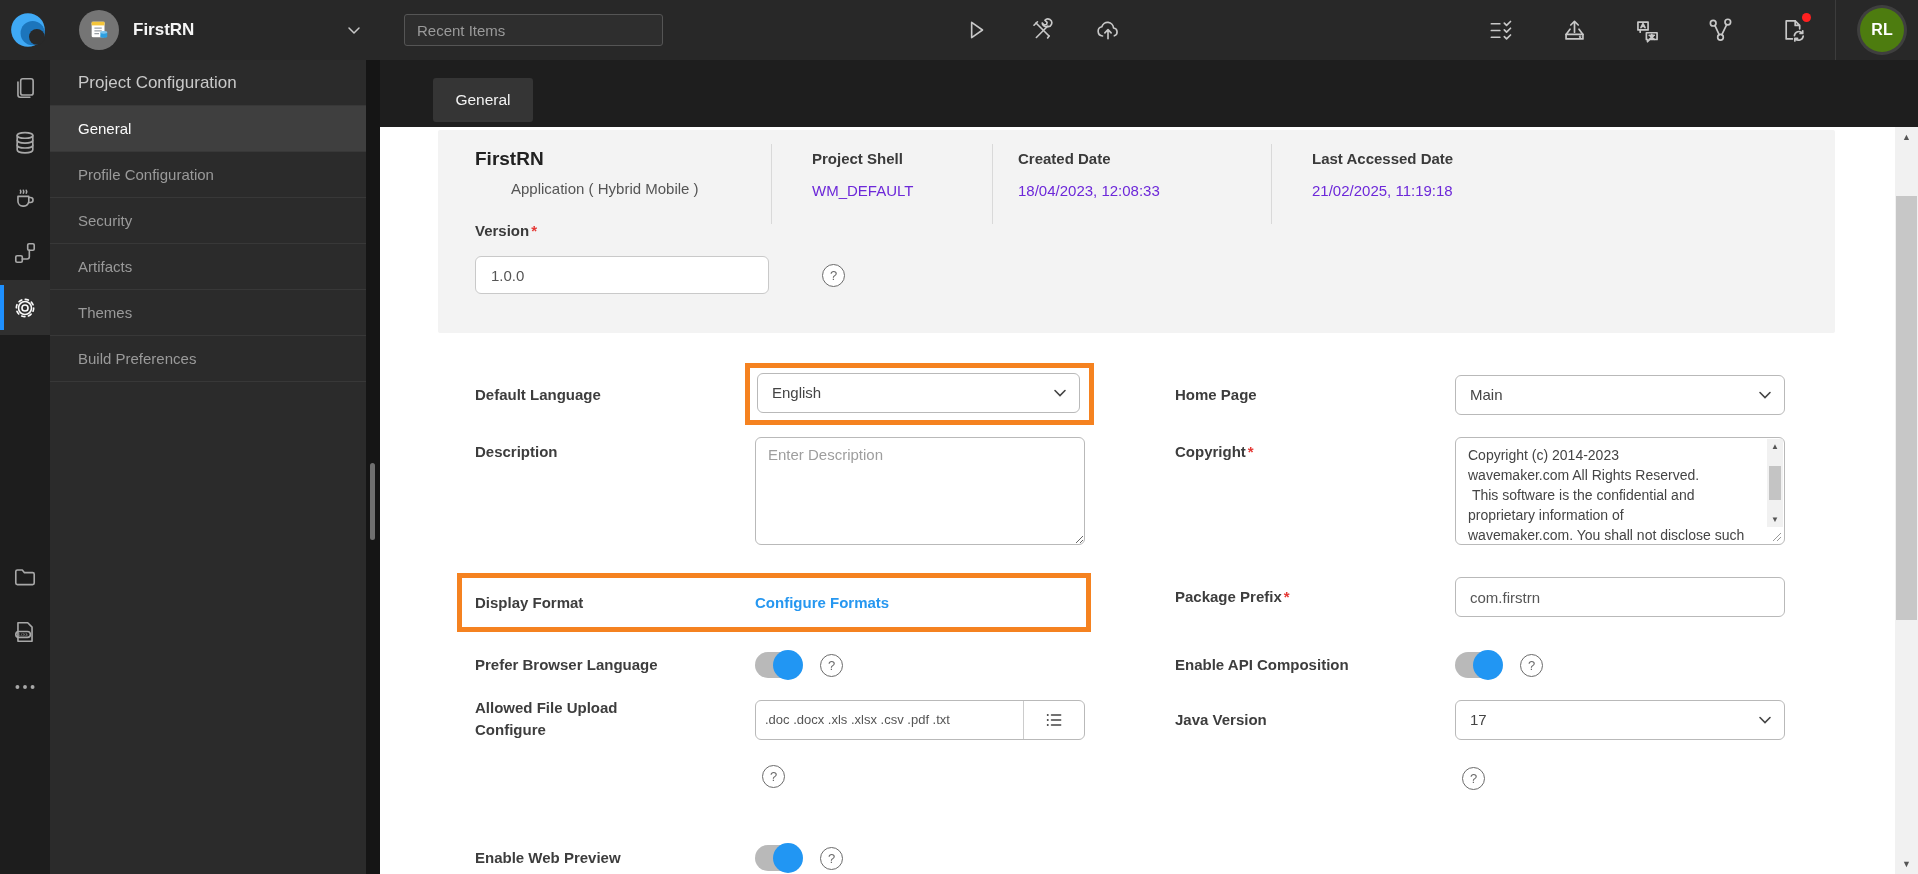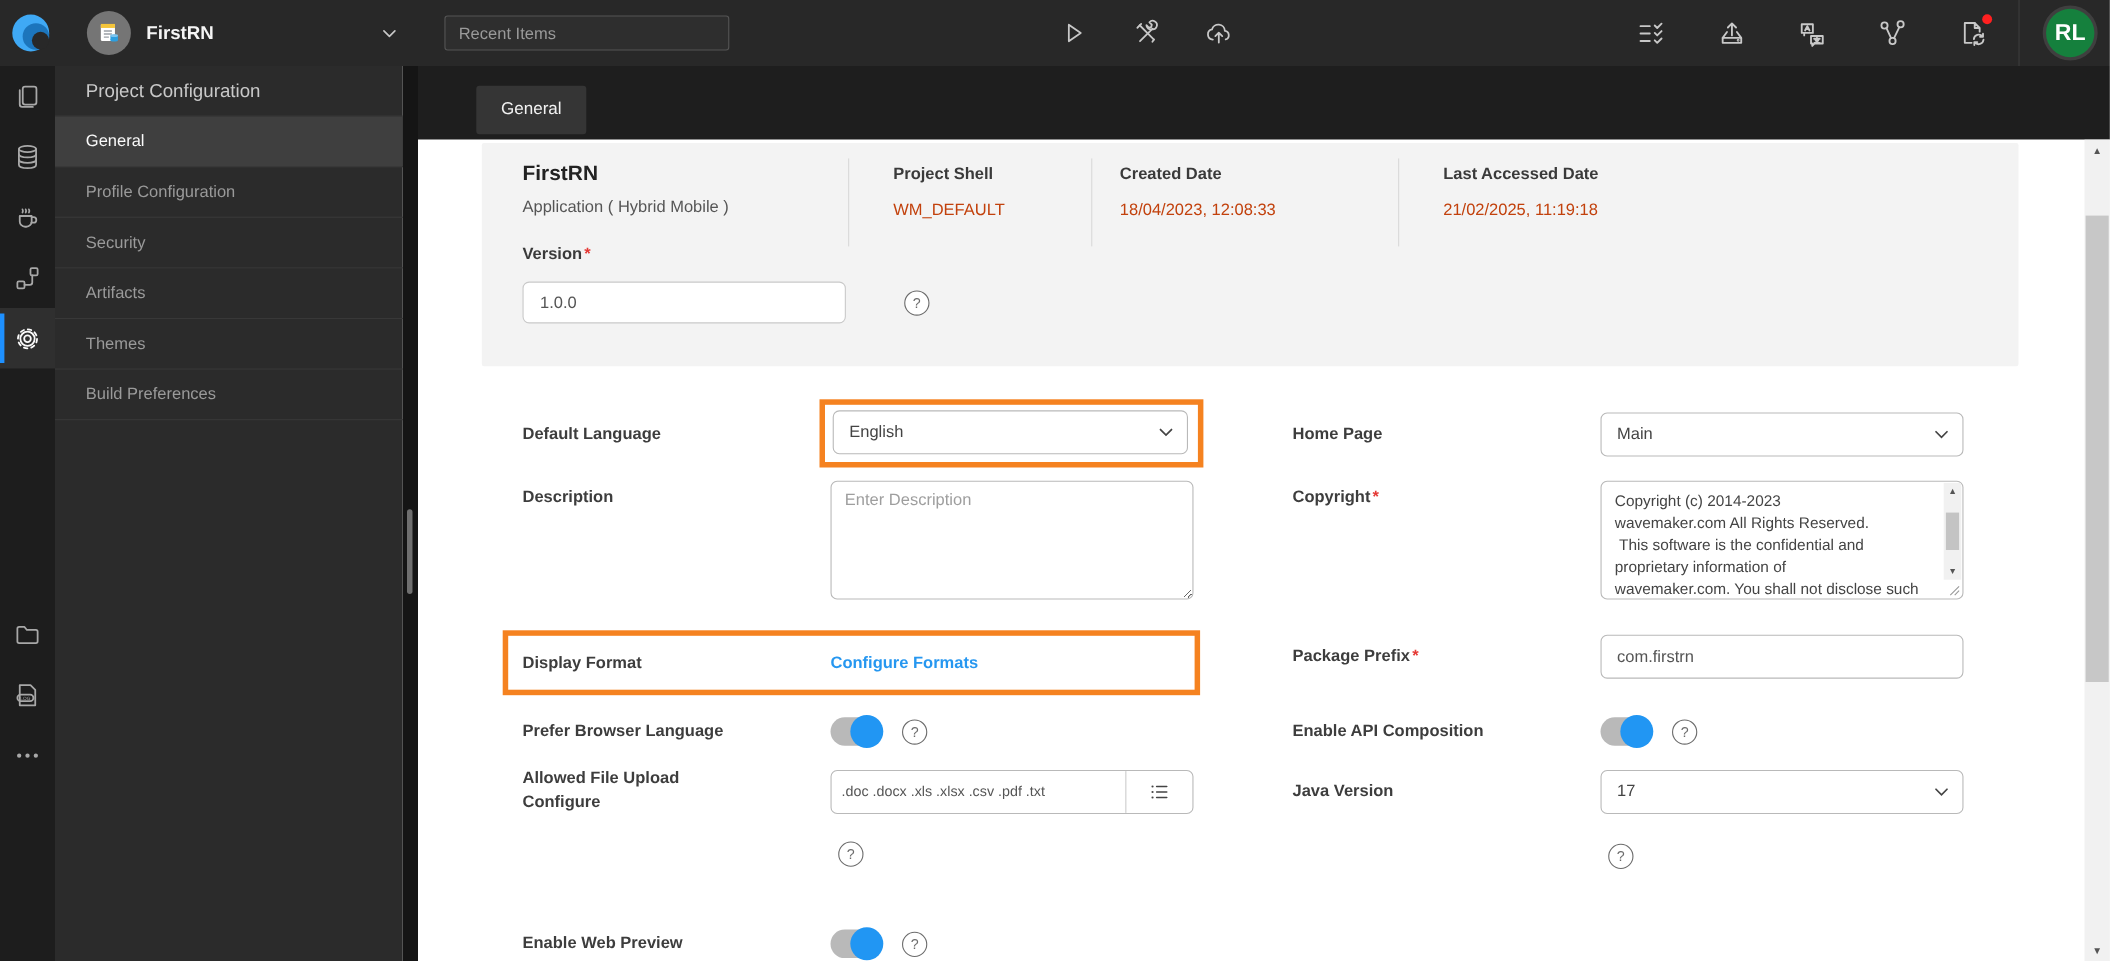--- a/index.html
+++ b/index.html
@@ -16,22 +16,22 @@
   .tb-chev { position:absolute; left:342px; top:18px; width:24px; height:24px; cursor:pointer; }
   .recent { position:absolute; left:404px; top:14px; width:259px; height:32px; background:#2e2e2e;
             border:1px solid #555; border-radius:3px; color:#22c55e; font-size:15px; padding:0 12px;
             font-family:inherit; }
   .recent::placeholder { color:#9a9a9a; }
   .tb-center { position:absolute; left:958px; top:12px; display:flex; gap:30px; }
   .tb-right { position:absolute; right:14px; top:0; height:60px; display:flex; align-items:center; gap:37px; }
   .tb-icon { width:36px; height:36px; display:flex; align-items:center; justify-content:center;
              cursor:pointer; position:relative; }
   .tb-div { width:1px; height:60px; background:#3c3c3c; margin:0 -13px; }
-  .user-avatar { width:44px; height:44px; border-radius:50%; background:#15803d; color:#fff;
-                 font-size:21px; font-weight:700; display:flex; align-items:center; justify-content:center;
+  .user-avatar { width:44px; height:44px; border-radius:50%; background:#4d7c0f; color:#fff;
+                 font-size:16px; font-weight:700; display:flex; align-items:center; justify-content:center;
                  box-shadow:0 0 0 3px #3f3f3f; cursor:pointer; }
   .red-dot { position:absolute; top:1px; right:0; width:9px; height:9px; border-radius:50%; background:#ff2020; }
 
   .ic { fill:none; stroke:#c8c8c8; stroke-width:1.5; stroke-linecap:round; stroke-linejoin:round; }
   .ic-rail { fill:none; stroke:#a8a8a8; stroke-width:1.5; stroke-linecap:round; stroke-linejoin:round; }
   .ic-white { stroke:#fafafa; }
 
   
   .rail { position:absolute; left:0; top:60px; width:50px; height:814px; background:#1d1d1d; }
   .rail-item { width:50px; height:55px; display:flex; align-items:center; justify-content:center;
@@ -55,23 +55,23 @@
   .tab { position:absolute; left:53px; top:18px; width:100px; height:44px; background:#353535; border-radius:3px;
          color:#f2f2f2; font-size:15.5px; display:flex; align-items:center; justify-content:center; cursor:pointer; }
 
   
   .content { position:absolute; left:380px; top:127px; width:1538px; height:747px; background:#fff; }
 
   .panel { position:absolute; left:58px; top:3px; width:1397px; height:203px; background:#f3f3f3; border-radius:2px; }
   .info-row { display:flex; padding:14px 0 0 37px; }
   .col { height:80px; }
   .col .t { font-size:19px; font-weight:700; color:#222; }
-  .col .s { margin-top:10px; font-size:15px; color:#555; }
+  .col .s { margin-top:10px; font-size:15px; color:#555;margin-left:36px; }
   .col .l { font-size:15px; font-weight:600; color:#3a3a3a; }
-  .col .v { margin-top:15px; font-size:15px; color:#c2410c; }
+  .col .v { margin-top:15px; font-size:15px; color:#6d28d9; }
   .c-name { width:263px; padding-top:4px; }
   .c-b { border-left:1px solid #d9d9d9; padding:6px 0 0 40px;margin-left:33px; }
   .c2 { width:188px; } .c3 { width:246px;padding-left:25px; } .c4 { width:253px; }
   .ver-label { position:absolute; left:37px; top:92px; font-size:15px; font-weight:600; color:#3a3a3a; }
   .req { color:#e53935; margin-left:2px; }
   .ver-input { position:absolute; left:37px; top:126px; width:294px; height:38px; border:1px solid #c9c9c9;
                border-radius:6px; background:#fff; font-size:15px; color:#555; padding:0 15px; font-family:inherit; }
   .help { width:23px; height:23px; border:1.5px solid #6b6b6b; border-radius:50%; color:#6b6b6b;
           font-size:13px; display:flex; align-items:center; justify-content:center; cursor:pointer; background:#fff; }
 

